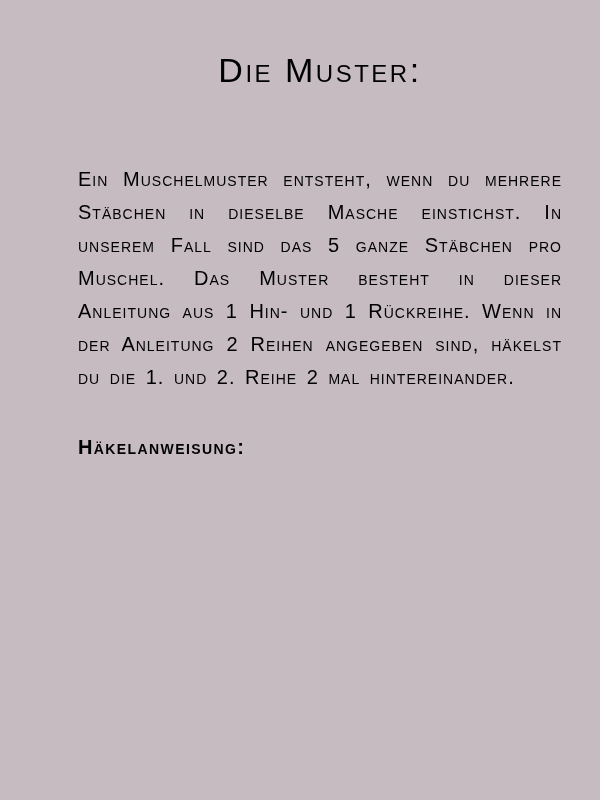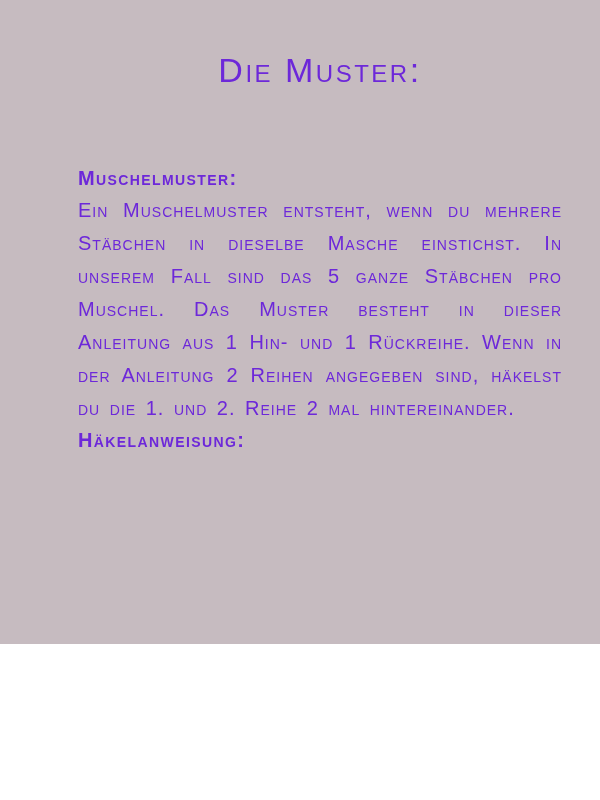--- a/index.html
+++ b/index.html
@@ -2,41 +2,42 @@
 <html><head>
 <meta charset="utf-8">
 <style>
   html, body {
     margin: 0;
     padding: 0;
   }
   .page {
     position: relative;
     width: 600px;
-    height: 644px;
+    height: 800px;
     background: #c6bbc0;
     box-sizing: border-box;
     padding: 52px 38px 0 78px;
     font-family: "Liberation Sans", sans-serif;
-    color: #6d28d9;
+    color: #000000;
     overflow: hidden;
   }
   .page-title {
     margin: 0 0 75px 0;
     font-size: 34px;
     line-height: 36px;
     font-weight: normal;
     font-variant: small-caps;
     letter-spacing: 2.5px;
     text-align: center;
   }
   .section {
     margin: 0;
   }
   .section + .section {
+    margin-top: 38px;
   }
   .section-heading {
     margin: 0;
     font-size: 20px;
     line-height: 30.5px;
     font-weight: bold;
     font-variant: small-caps;
     letter-spacing: 1.4px;
   }
   .section-body {
@@ -50,20 +51,19 @@
     text-align-last: left;
   }
 </style>
 </head>
 <body>
 
 <div class="page">
   <h1 class="page-title">Die Muster:</h1>
 
   <div class="section">
-    <h2 class="section-heading">Muschelmuster:</h2>
     <p class="section-body">Ein Muschelmuster entsteht, wenn du mehrere Stäbchen in dieselbe Masche einstichst. In unserem Fall sind das 5 ganze Stäbchen pro Muschel. Das Muster besteht in dieser Anleitung aus 1 Hin- und 1 Rückreihe. Wenn in der Anleitung 2 Reihen angegeben sind, häkelst du die 1. und 2. Reihe 2 mal hintereinander.</p>
   </div>
 
   <div class="section">
     <h2 class="section-heading">Häkelanweisung:</h2>
   </div>
 </div>
 
 </body></html>

